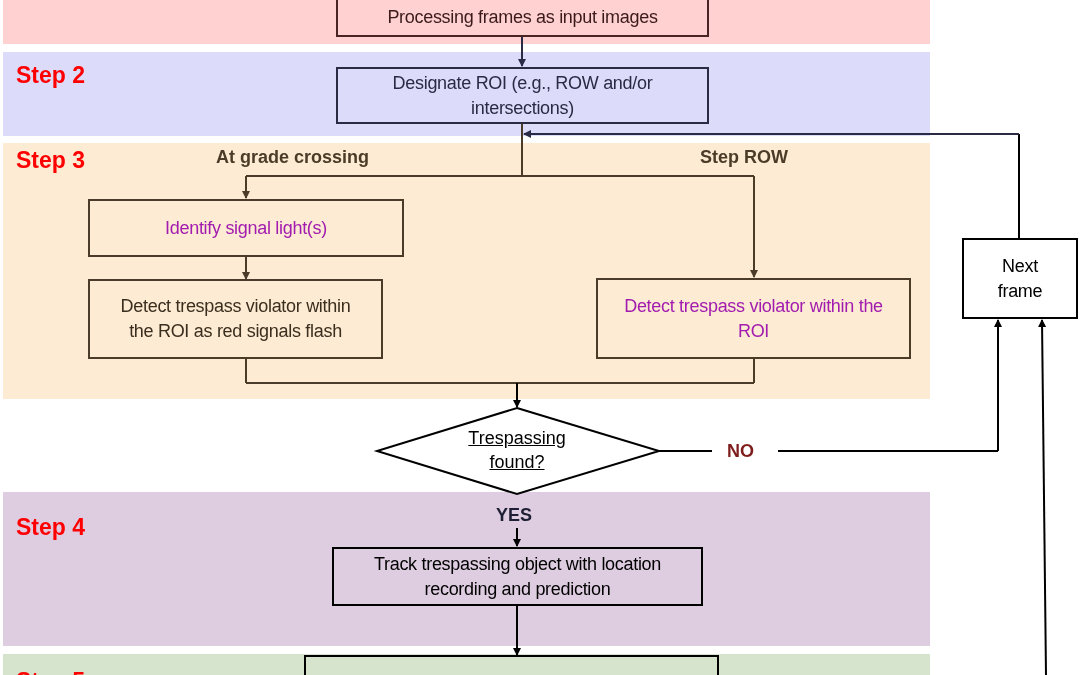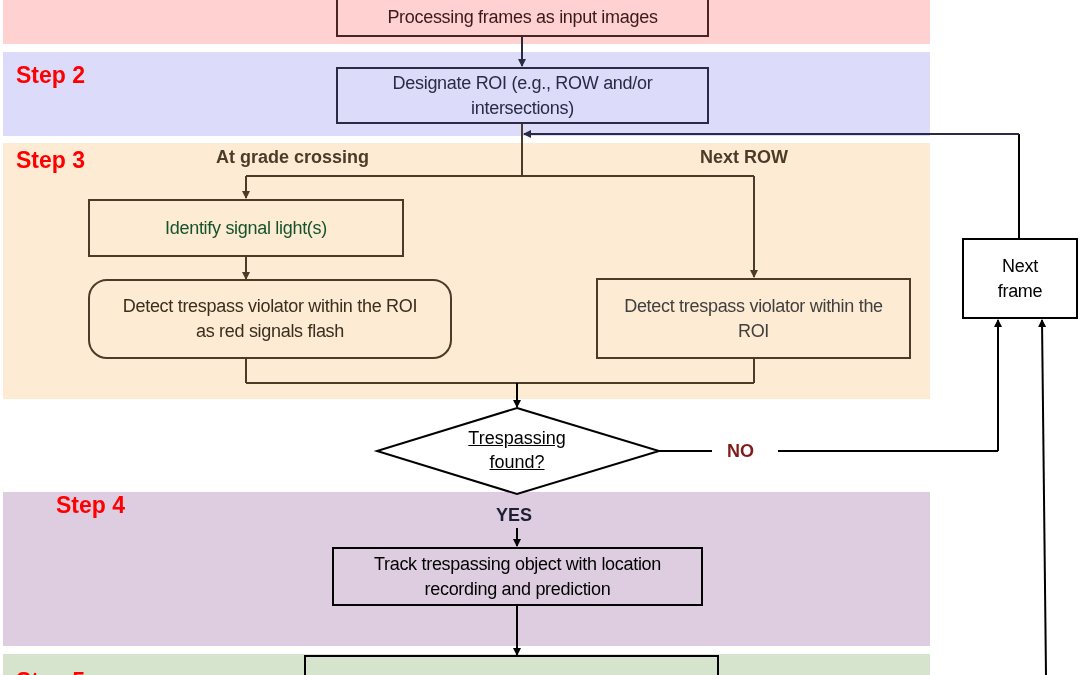--- a/index.html
+++ b/index.html
@@ -15,21 +15,21 @@
 <body>
 
 <div class="band" style="top:0;height:44px;background:#ffd1d0;"></div>
 <div class="band" style="top:52px;height:84px;background:#dcdcfa;"></div>
 <div class="band" style="top:143px;height:256px;background:#fdebd3;"></div>
 <div class="band" style="top:492px;height:154px;background:#decde0;"></div>
 <div class="band" style="top:654px;height:30px;background:#d6e3cd;"></div>
 
 <div class="step-label" style="top:62px;">Step 2</div>
 <div class="step-label" style="top:147px;">Step 3</div>
-<div class="step-label" style="top:492px;margin-left:40px;">Step 4</div>
+<div class="step-label" style="top:514px;">Step 4</div>
 <div class="step-label" style="top:668px;">Step 5</div>
 
 <svg class="lines" width="1080" height="675">
   <defs>
     <marker id="arrDark" markerWidth="8" markerHeight="8" refX="7" refY="4" orient="auto" markerUnits="userSpaceOnUse">
       <path d="M0,0 L8,4 L0,8 Z" fill="#2a2a45"></path>
     </marker>
     <marker id="arrBrown" markerWidth="8" markerHeight="8" refX="7" refY="4" orient="auto" markerUnits="userSpaceOnUse">
       <path d="M0,0 L8,4 L0,8 Z" fill="#4a3c28"></path>
     </marker>
@@ -68,31 +68,31 @@
 
 <div class="box" style="left:336px;top:-10px;width:373px;height:47px;border-color:#4a2323;color:#3a1a1a;padding-top:8px;">
   <span>Processing frames as input images</span>
 </div>
 
 <div class="box" style="left:336px;top:67px;width:373px;height:57px;border-color:#2a2a45;color:#2a2a45;padding:12px 20px;">
   <span>Designate ROI (e.g., ROW and/or intersections)</span>
 </div>
 
 <div class="branch-label" style="left:173px;top:147px;margin-left:43px;">At grade crossing</div>
-<div class="branch-label" style="left:700px;top:147px;">Next ROW</div>
+<div class="branch-label" style="left:700px;top:147px;">Step ROW</div>
 
-<div class="box" style="left:88px;top:199px;width:316px;height:58px;border-color:#4a3c28;color:#14532d;">
+<div class="box" style="left:88px;top:199px;width:316px;height:58px;border-color:#4a3c28;color:#a21caf;">
   <span>Identify signal light(s)</span>
 </div>
 
-<div class="box" style="left:88px;top:279px;width:364px;height:80px;border-color:#4a3c28;color:#3a2e1e;padding:0 27px;border-radius:19px;">
+<div class="box" style="left:88px;top:279px;width:295px;height:80px;border-color:#4a3c28;color:#3a2e1e;padding:0 27px;">
   <span>Detect trespass violator within the ROI as red signals flash</span>
 </div>
 
-<div class="box" style="left:596px;top:278px;width:315px;height:81px;border-color:#4a3c28;color:#404040;padding:12px 18px;">
+<div class="box" style="left:596px;top:278px;width:315px;height:81px;border-color:#4a3c28;color:#a21caf;padding:12px 18px;">
   <span>Detect trespass violator within the ROI</span>
 </div>
 
 <div style="position:absolute;left:452px;top:426px;width:130px;text-align:center;font-size:18px;line-height:24px;font-family:'Liberation Sans', sans-serif;color:#000;text-decoration:underline;">Trespassing found?</div>
 
 <div class="flow-label" style="left:727px;top:441px;color:#7f1d1d;">NO</div>
 <div class="flow-label" style="left:496px;top:505px;color:#1e1e35;">YES</div>
 
 <div class="box" style="left:332px;top:547px;width:371px;height:59px;border-color:#000;color:#000;padding:12px 20px;">
   <span>Track trespassing object with location recording and prediction</span>

